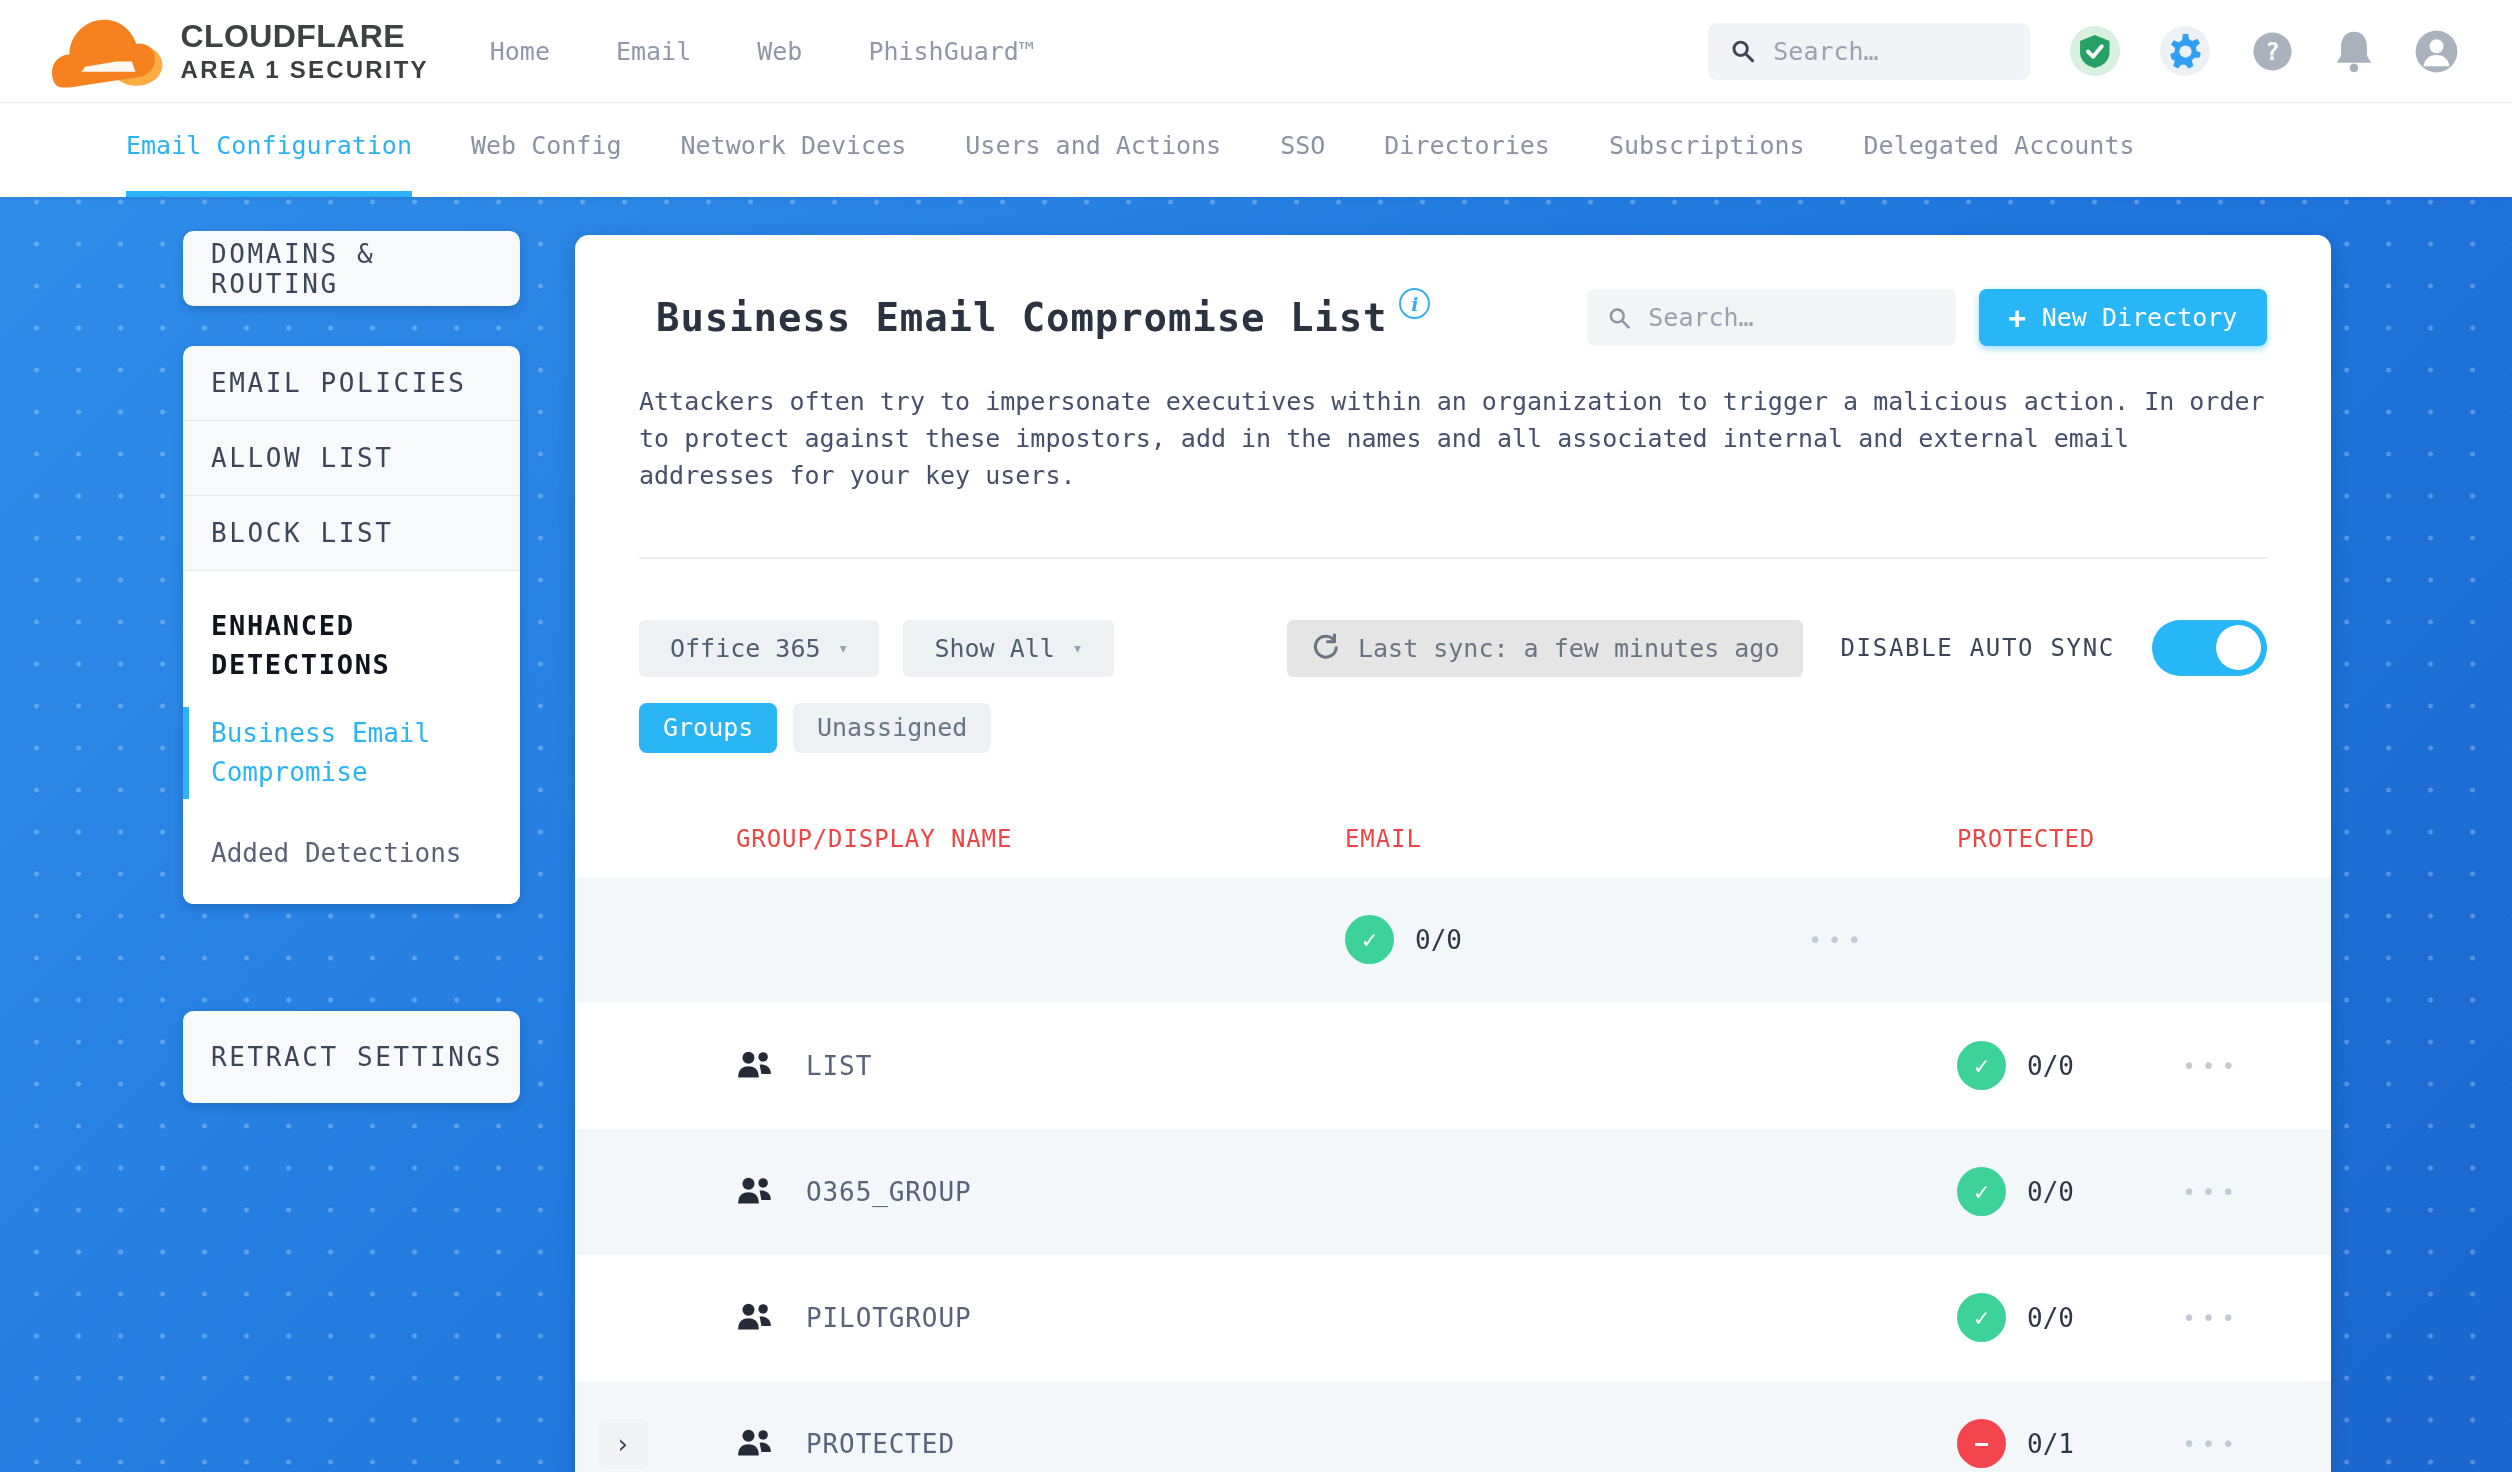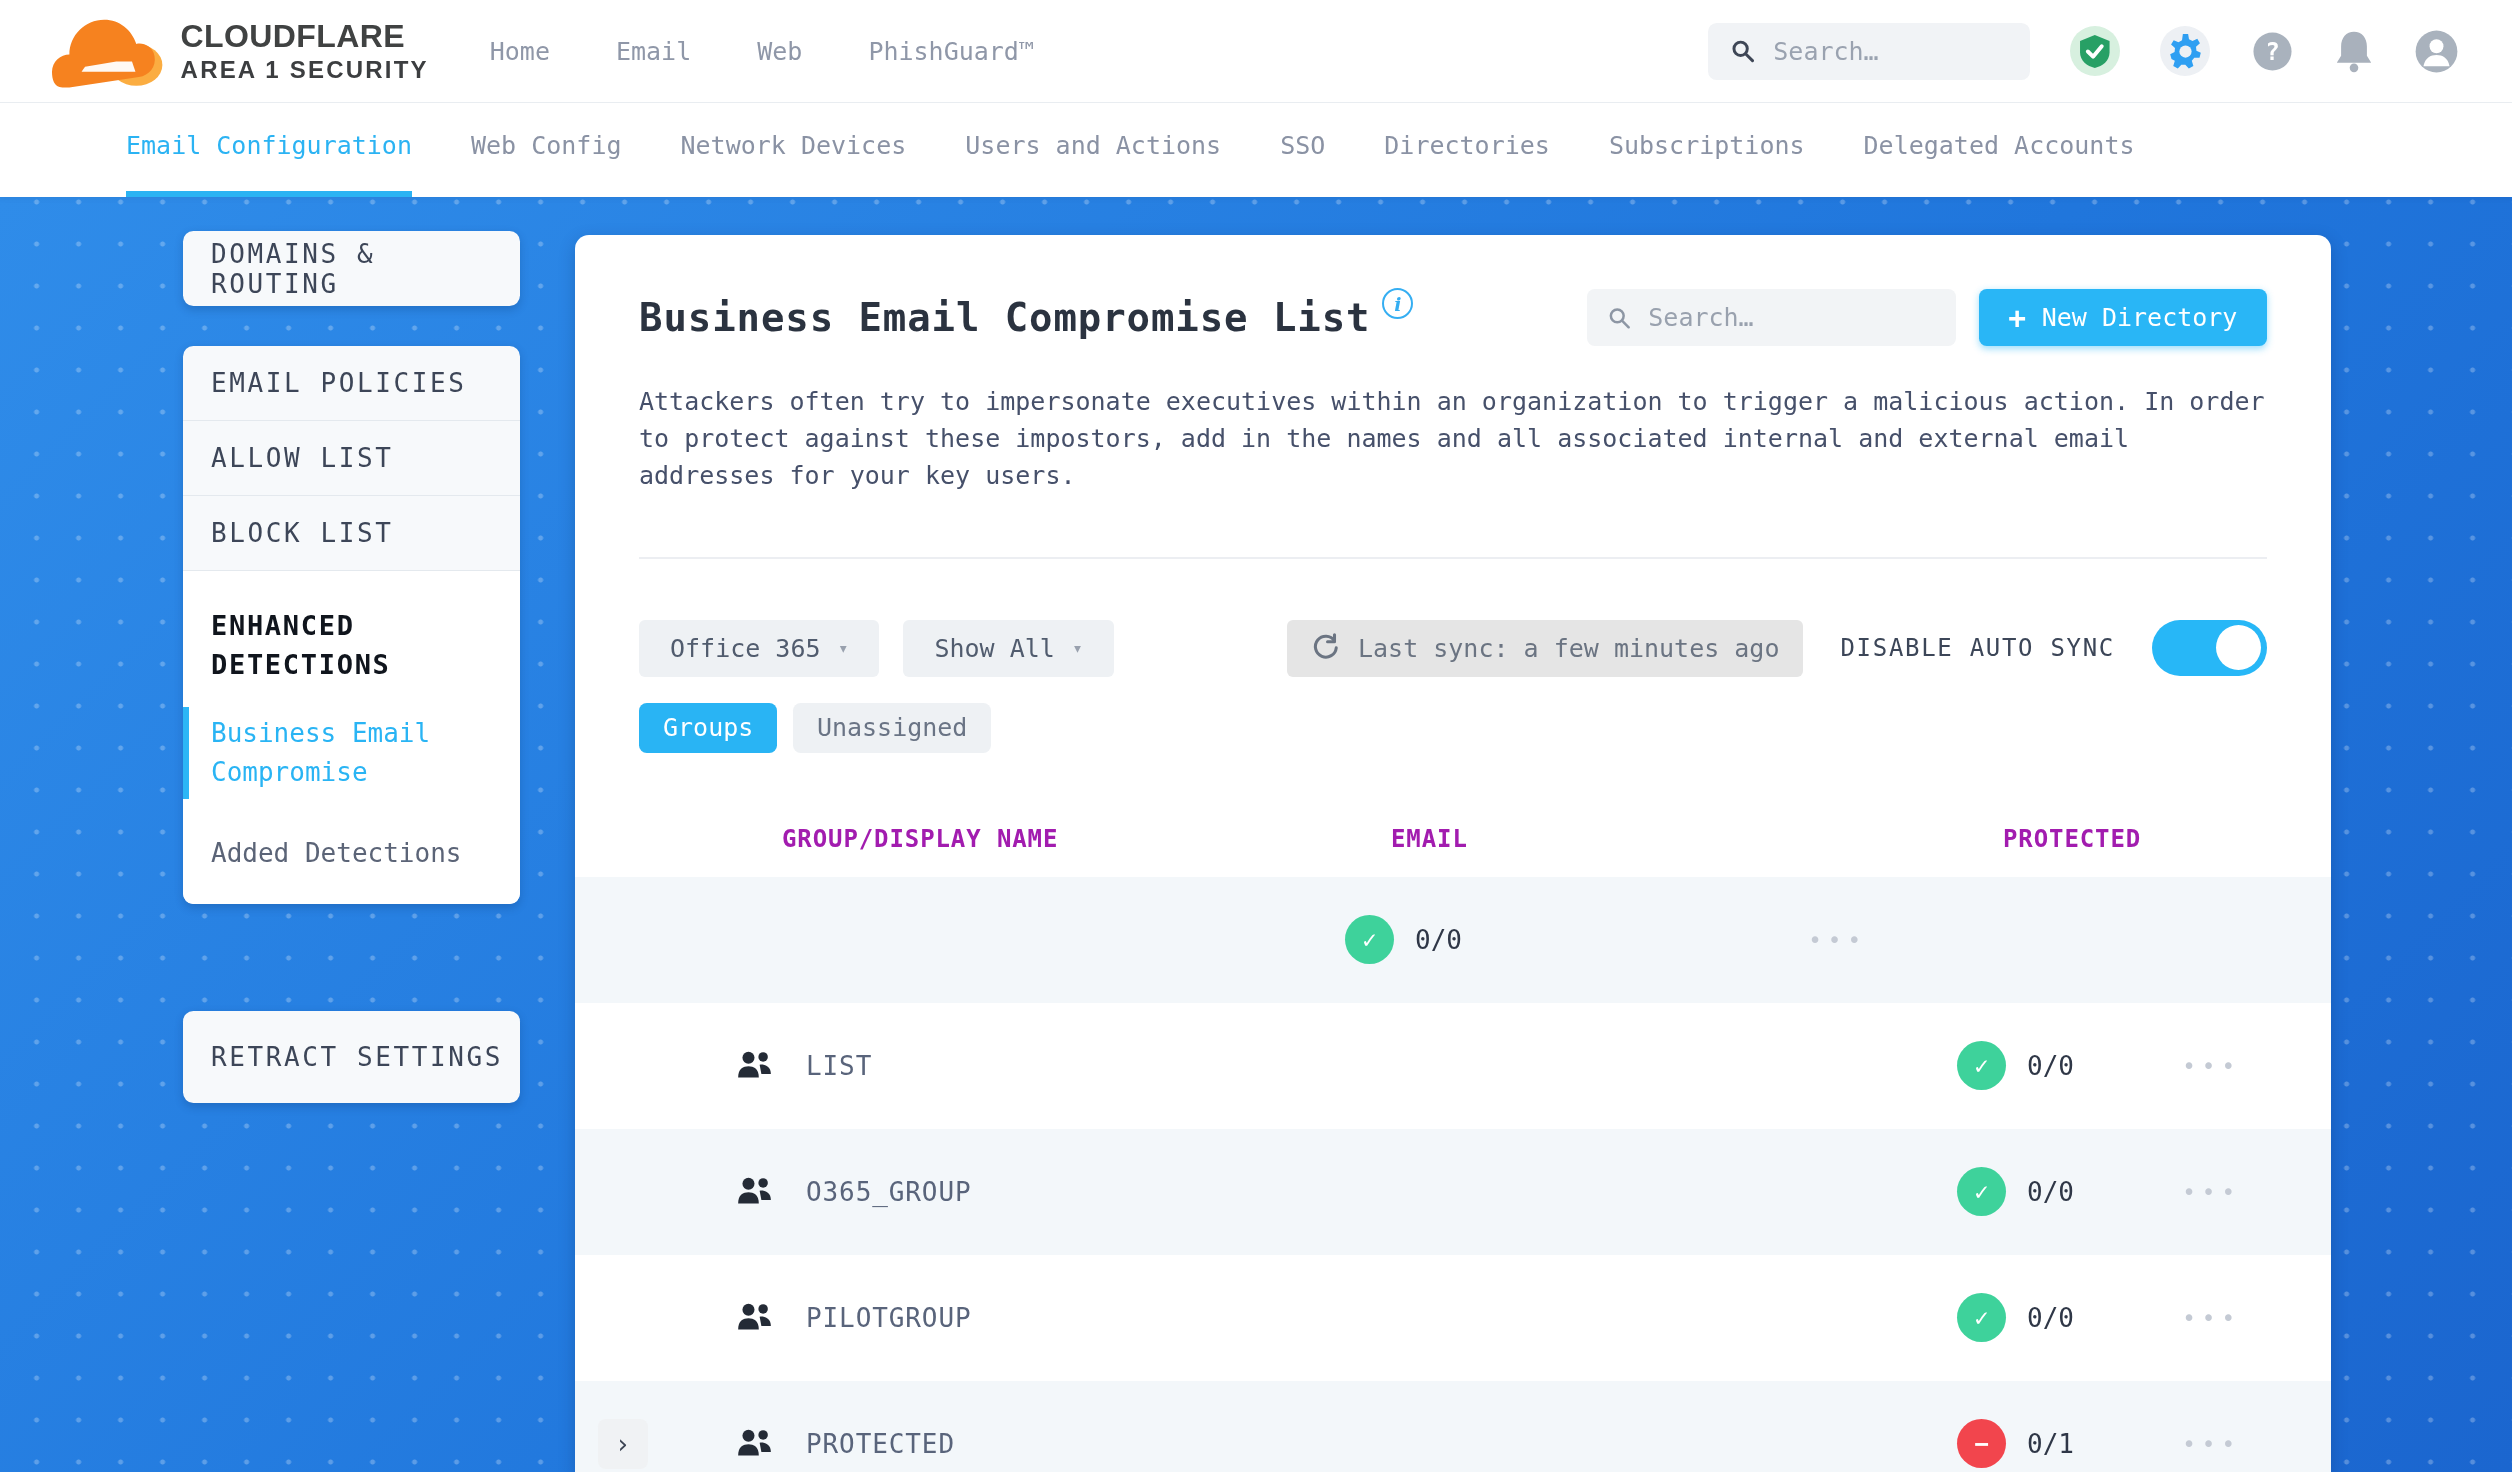--- a/index.html
+++ b/index.html
@@ -68,21 +68,21 @@
   .sub-item.plain { color:#5b6477; margin-top:42px; }
   .card-retract { top:814px; height:92px; display:flex; align-items:center; }
 
   
   .main-card {
     position:absolute; left:575px; top:38px; width:1756px; height:1238px;
     background:#ffffff; border-radius:14px 14px 0 0;
     box-shadow:0 5.2px 15.6px rgba(8,40,90,.25);
     padding:54px 64px 0 64px; overflow:hidden;
   }
-  .title-row { display:flex; align-items:center; }
+  .title-row { display:flex; align-items:center;margin-left:17px; }
   .page-title { font-size:39px; font-weight:bold; color:#2b3340; letter-spacing:0.9px; }
   .info-badge {
     display:inline-flex; align-items:center; justify-content:center;
     width:31px; height:31px; border-radius:50%; border:2.6px solid #35aef2; color:#35aef2;
     font-size:19px; font-weight:bold; margin-left:12px; transform:translateY(-14px);
     font-family:"DejaVu Serif", serif; font-style:italic;
   }
   .title-right { margin-left:auto; display:flex; align-items:center; gap:22.6px; }
   .card-search { width:369px; height:57px; background:#f2f4f6; border-radius:7.8px;
     display:flex; align-items:center; gap:17.4px; padding:0 21px; }
@@ -117,21 +117,21 @@
   .chips-row { margin-top:26px; display:flex; gap:15.6px; }
   .chip { height:50px; padding:0 24px; border-radius:7.8px; display:flex; align-items:center;
     font-size:25px; cursor:pointer; }
   .chip.active { background:#29b4f4; color:#ffffff; }
   .chip.inactive { background:#eef1f4; color:#6a7485; }
 
   
   .table { margin:49px -64px 0 -64px; }
   .t-head, .t-row { display:grid; grid-template-columns:770px 612px 1fr; align-items:center; }
   .t-head { height:75px; background:#ffffff; }
-  .th { font-size:24px; font-weight:bold; letter-spacing:0.9px; color:#a21caf;margin-left:46px; }
+  .th { font-size:24px; font-weight:normal; letter-spacing:0.9px; color:#ef4444; }
   .th.name, .cell-name { padding-left:161px; }
   .t-row { height:126px; position:relative; }
   .t-row.alt { background:#f3f7fa; }
   .cell-name { display:flex; align-items:center; gap:33px; }
   .g-name { font-size:26px; color:#59647b; letter-spacing:0.9px; }
   .cell-prot { display:flex; align-items:center; gap:21px; }
   .badge { width:49px; height:49px; border-radius:50%; display:flex; align-items:center; justify-content:center;
     color:#ffffff; font-size:24px; font-weight:bold; }
   .badge.ok { background:#3ed29b; }
   .badge.blocked { background:#f2454d; }

